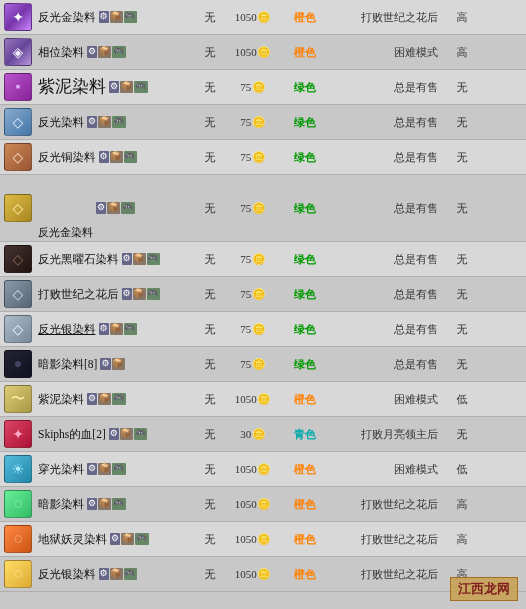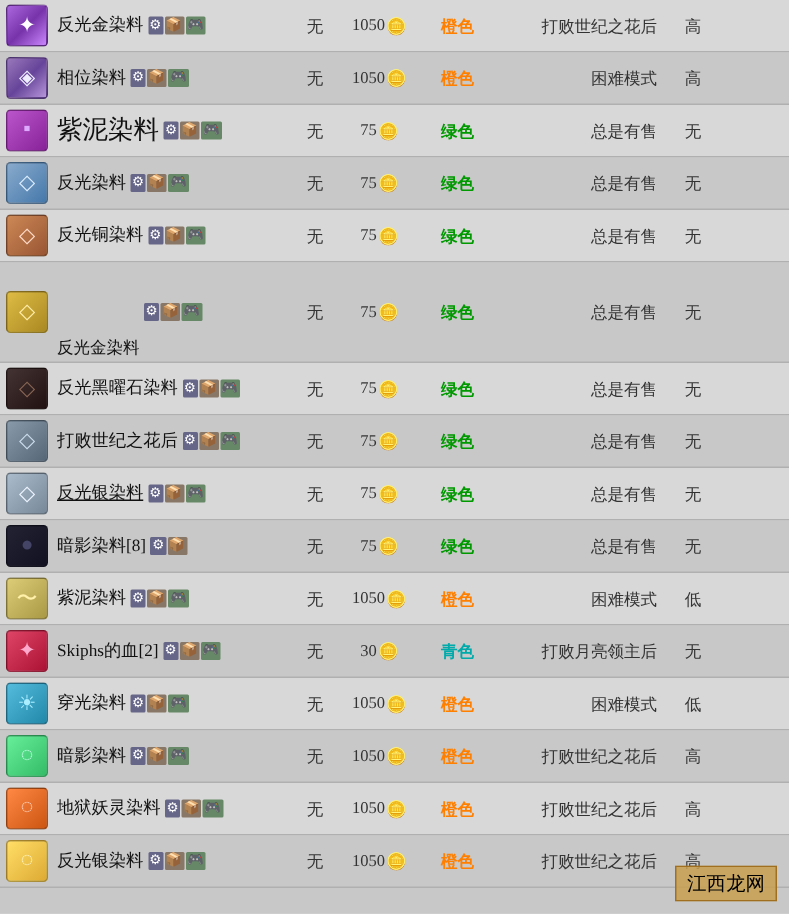--- a/index.html
+++ b/index.html
@@ -101,23 +101,23 @@
     .rarity-orange { color: #ff8000; }
     .rarity-green { color: #009900; }
     .rarity-cyan { color: #00aaaa; }
 
     
     .watermark {
       position: fixed;
       bottom: 8px;
       right: 8px;
       background: rgba(200,160,80,0.85);
-      color: #000000;
+      color: #7f1d1d;
       font-size: 13px;
-      font-weight: normal;
+      font-weight: bold;
       padding: 2px 7px;
       border: 1px solid #a07020;
       z-index: 100;
       font-family: '黑体', sans-serif;
     }
 
     
     .dye-icon {
       border-radius: 3px;
       border: 1px solid rgba(0,0,0,0.3);

